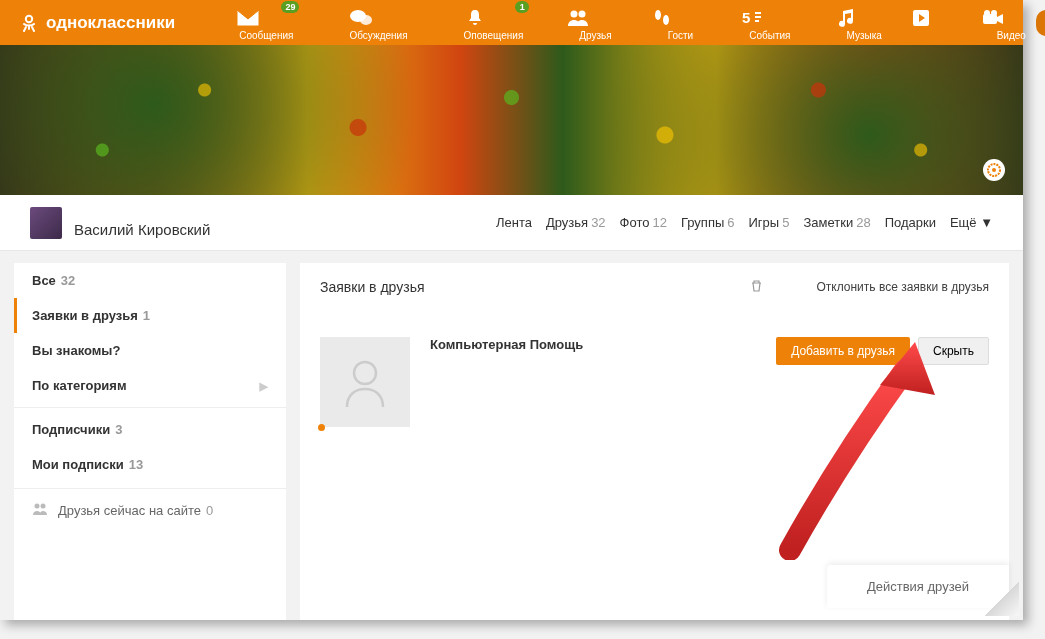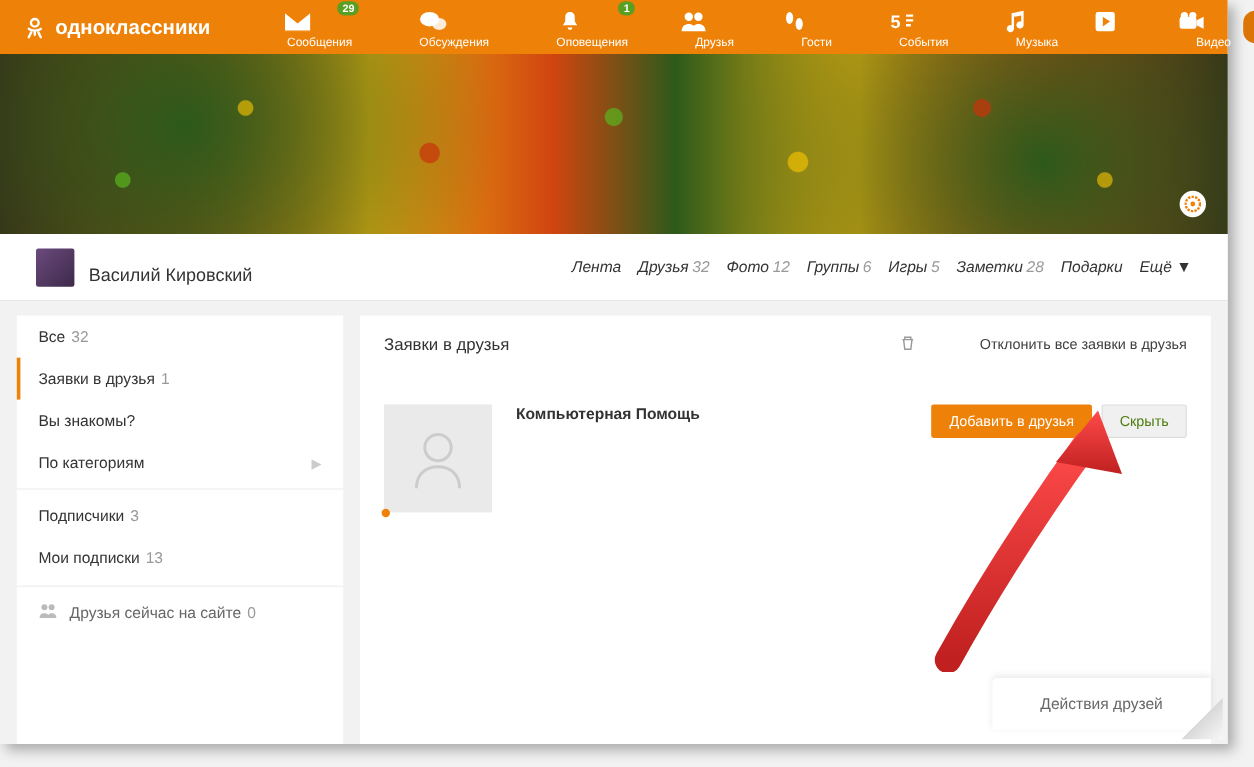--- a/index.html
+++ b/index.html
@@ -37,47 +37,47 @@
   radial-gradient(circle at 10% 70%, rgba(90,180,30,0.7) 0 6px, transparent 7px),
   radial-gradient(circle at 90% 70%, rgba(255,200,0,0.6) 0 6px, transparent 7px);
   }
 .cover-settings-icon { position: absolute; bottom: 14px; right: 18px; width: 22px; height: 22px; border-radius: 50%; background: #fff; display: flex; align-items: center; justify-content: center; }
 
 
 .profile-bar { background: #fff; height: 56px; display: flex; align-items: center; padding: 0 30px; border-bottom: 1px solid #e6e6e6; }
 .profile-ava { width: 32px; height: 32px; background: linear-gradient(135deg,#6b4a7d,#3d2a4a); border-radius: 2px; margin-right: 12px; }
 .profile-name { font-size: 15px; color: #333; flex: 0 0 auto; margin-top: 14px; }
 .tabs { display: flex; margin-left: auto; gap: 14px; font-size: 13px; }
-.tab { color: #333; cursor: pointer; font-style: italic; }
+.tab { color: #333; cursor: pointer; }
 .tab-count { color: #999; margin-left: 3px; }
 
 
 .main { display: flex; padding: 12px 14px 0 14px; background: #f2f2f2; height: calc(100% - 45px - 150px - 56px); position: relative; }
 .sidebar { width: 272px; background: #fff; margin-right: 14px; }
-.sb-item { padding: 10px 18px; font-size: 13px; color: #333; cursor: pointer; border-bottom: 0px solid #eee; display: flex; align-items: flex-end; }
+.sb-item { padding: 10px 18px; font-size: 13px; color: #333; cursor: pointer; border-bottom: 0px solid #eee; display: flex; align-items: flex-end; font-weight: bold; }
 .sb-item.active { border-left: 3px solid #ee8208; padding-left: 15px; }
 .sb-count { color: #999; margin-left: 5px; }
 .sb-item .arrow-right { margin-left: auto; color: #ccc; font-size: 11px; }
 .sb-divider { border-top: 1px solid #eee; margin: 4px 0; }
 .sb-online { padding: 14px 18px; font-size: 13px; color: #666; display: flex; align-items: center; border-top: 1px solid #eee; margin-top: 6px; }
 .sb-online-icon { margin-right: 10px; color: #999; }
 
 .content { flex: 1; background: #fff; padding: 16px 20px; position: relative; }
 .content-header { display: flex; justify-content: space-between; align-items: center; margin-bottom: 18px; }
 .content-title { font-size: 14px; color: #333; }
 .reject-all { font-size: 12px; color: #404040; display: flex; align-items: center; cursor: pointer; gap: 48px; }
 .reject-all-icon { margin-right: 6px; }
 
 .request-row { display: flex; align-items: flex-start; padding: 6px 0; margin-top: 36px; }
 .req-avatar { width: 90px; height: 90px; background: #eaeaea; display: flex; align-items: center; justify-content: center; position: relative; margin-right: 20px; }
 .req-dot { position: absolute; bottom: -4px; left: -2px; width: 7px; height: 7px; background: #ee8208; border-radius: 50%; }
 .req-name { font-size: 13px; font-weight: bold; color: #333; }
 .req-actions { margin-left: auto; display: flex; gap: 8px; }
 .btn-add { background: #ee8208; color: #fff; border: none; padding: 7px 15px; font-size: 12px; border-radius: 2px; cursor: pointer; }
-.btn-hide { background: #f0f0f0; color: #4d7c0f; border: 1px solid #ddd; padding: 6px 14px; font-size: 12px; border-radius: 2px; cursor: pointer; }
+.btn-hide { background: #f0f0f0; color: #000000; border: 1px solid #ddd; padding: 6px 14px; font-size: 12px; border-radius: 2px; cursor: pointer; }
 
 
 .arrow-overlay { position: absolute; top: 330px; left: 760px; width: 200px; height: 230px; pointer-events: none; }
 
 
 .bottom-bar { position: absolute; bottom: 12px; right: 14px; background: #fff; padding: 14px 40px; font-size: 13px; color: #666; box-shadow: 0 -2px 6px rgba(0,0,0,0.08); border-top-left-radius: 4px; }
 .page-curl { position: absolute; bottom: 4px; right: 4px; width: 34px; height: 34px; background: linear-gradient(135deg, transparent 49%, #d8d8d8 50%, #f8f8f8 100%); }
 </style>
 </head>
 <body>

